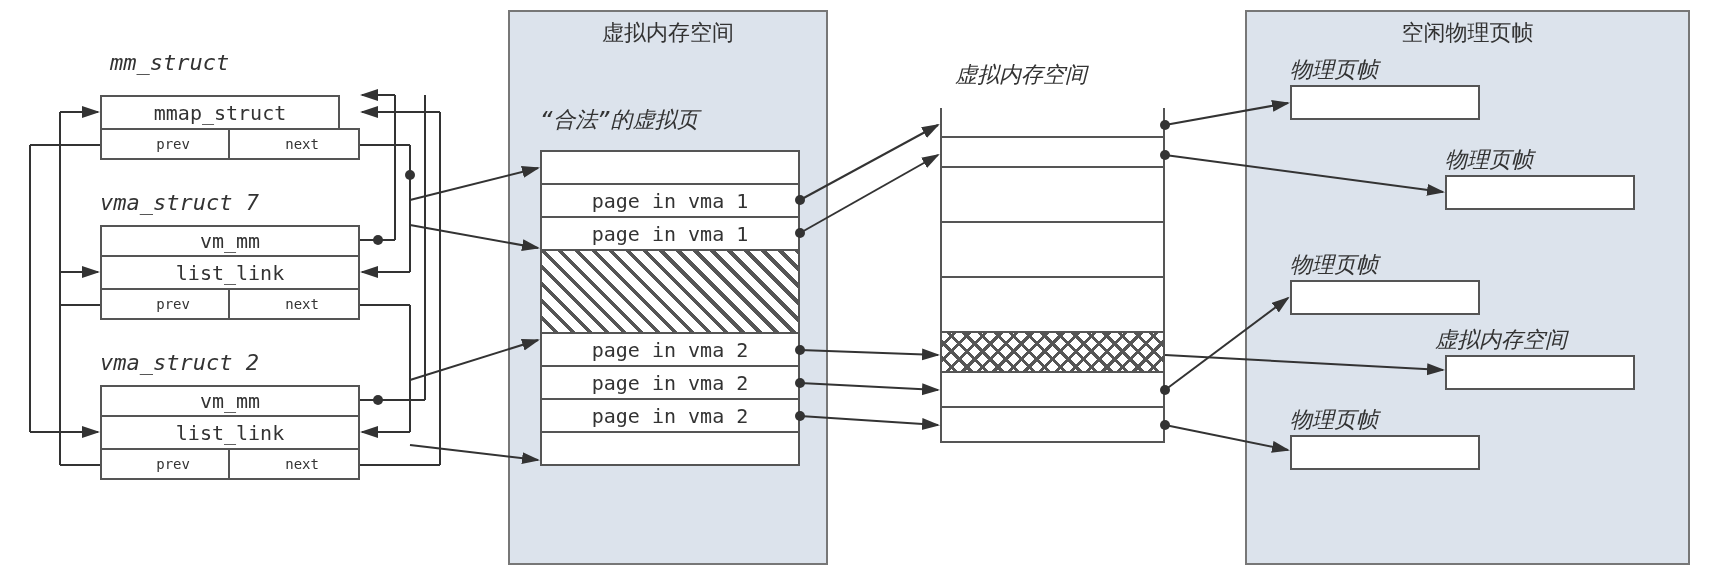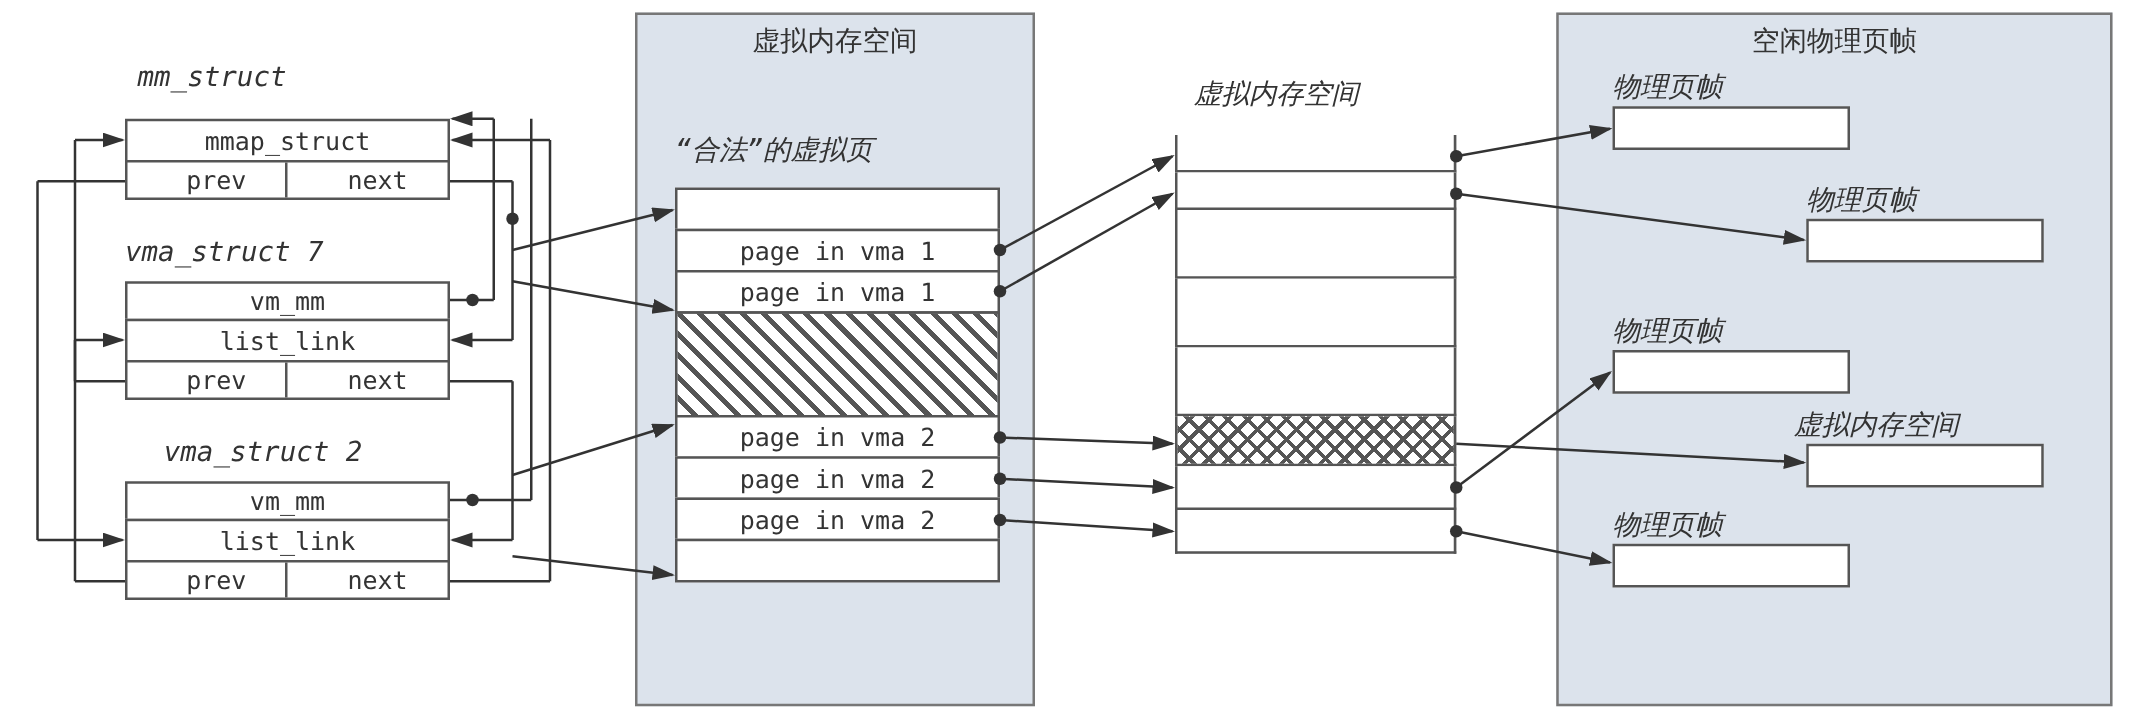--- a/index.html
+++ b/index.html
@@ -39,21 +39,21 @@
     align-items: center;
     justify-content: center;
     font-family: monospace;
   }
   .halfbox {
     width: 50%;
     border-right: 2px solid #555;
     display: flex;
     align-items: center;
     justify-content: center;
-    font-size: 20px;
+    font-size: 14px;
     margin-left: 16px;
   }
   .halfbox.last { border-right: none; }
   .row { display: flex; width: 100%; height: 100%; }
   svg.overlay {
     position: absolute;
     left: 0; top: 0;
     width: 1720px; height: 578px;
     pointer-events: none;
   }
@@ -65,39 +65,39 @@
       repeating-linear-gradient(45deg, transparent, transparent 8px, #555 8px, #555 11px),
       repeating-linear-gradient(-45deg, transparent, transparent 8px, #555 8px, #555 11px),
       #fff;
   }
 </style>
 </head>
 <body>
 
 <div class="label" style="left:110px; top:50px;">mm_struct</div>
 
-<div class="box" style="left:100px; top:95px; width:260px; height:35px;">mmap_struct</div>
+<div class="box" style="left:100px; top:95px; width:240px; height:35px;">mmap_struct</div>
 <div class="box" style="left:100px; top:128px; width:260px; height:32px;">
   <div class="row">
     <div class="halfbox">prev</div>
     <div class="halfbox last">next</div>
   </div>
 </div>
 
 <div class="label" style="left:100px; top:190px;">vma_struct 7</div>
 <div class="box" style="left:100px; top:225px; width:260px; height:32px;">vm_mm</div>
 <div class="box" style="left:100px; top:255px; width:260px; height:35px;">list_link</div>
 <div class="box" style="left:100px; top:288px; width:260px; height:32px;">
   <div class="row">
     <div class="halfbox">prev</div>
     <div class="halfbox last">next</div>
   </div>
 </div>
 
-<div class="label" style="left:100px; top:350px;margin-left:31px;">vma_struct 2</div>
+<div class="label" style="left:100px; top:350px;">vma_struct 2</div>
 <div class="box" style="left:100px; top:385px; width:260px; height:32px;">vm_mm</div>
 <div class="box" style="left:100px; top:415px; width:260px; height:35px;">list_link</div>
 <div class="box" style="left:100px; top:448px; width:260px; height:32px;">
   <div class="row">
     <div class="halfbox">prev</div>
     <div class="halfbox last">next</div>
   </div>
 </div>
 
 <div class="panel" style="left:508px; top:10px; width:320px; height:555px;">

